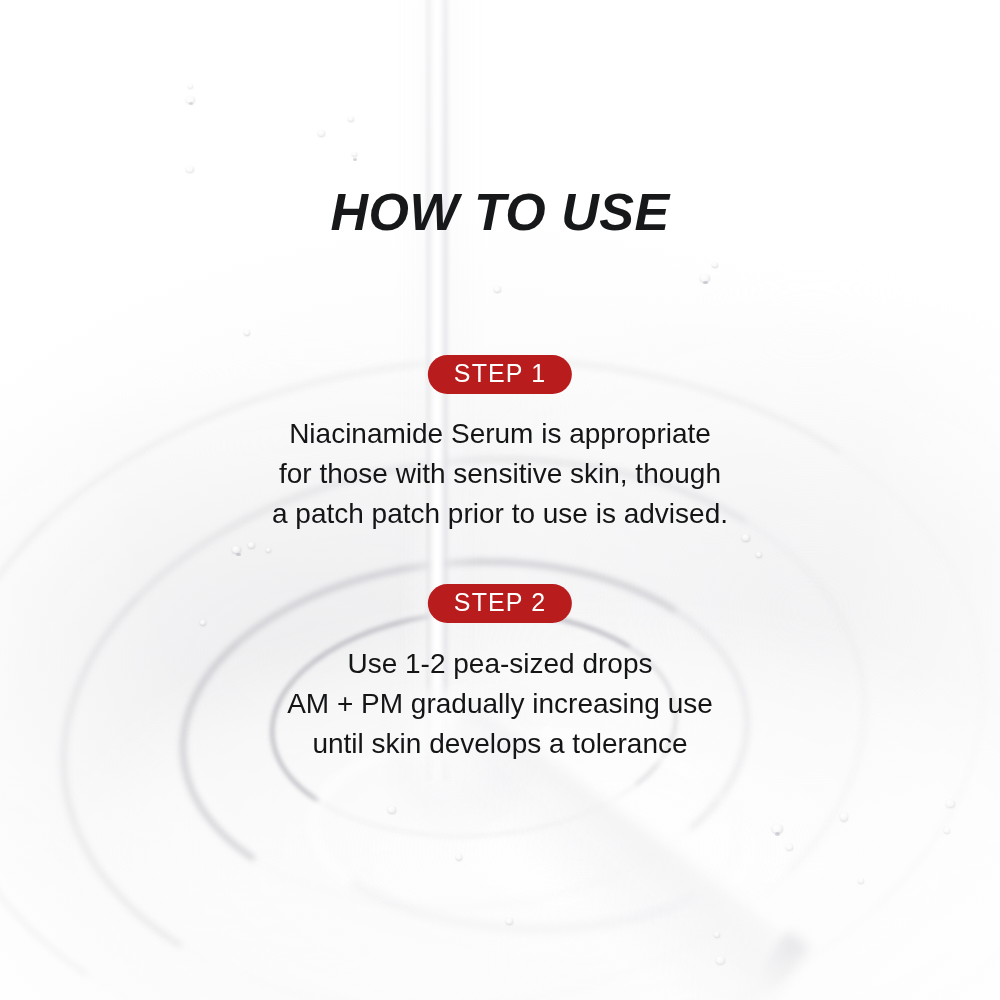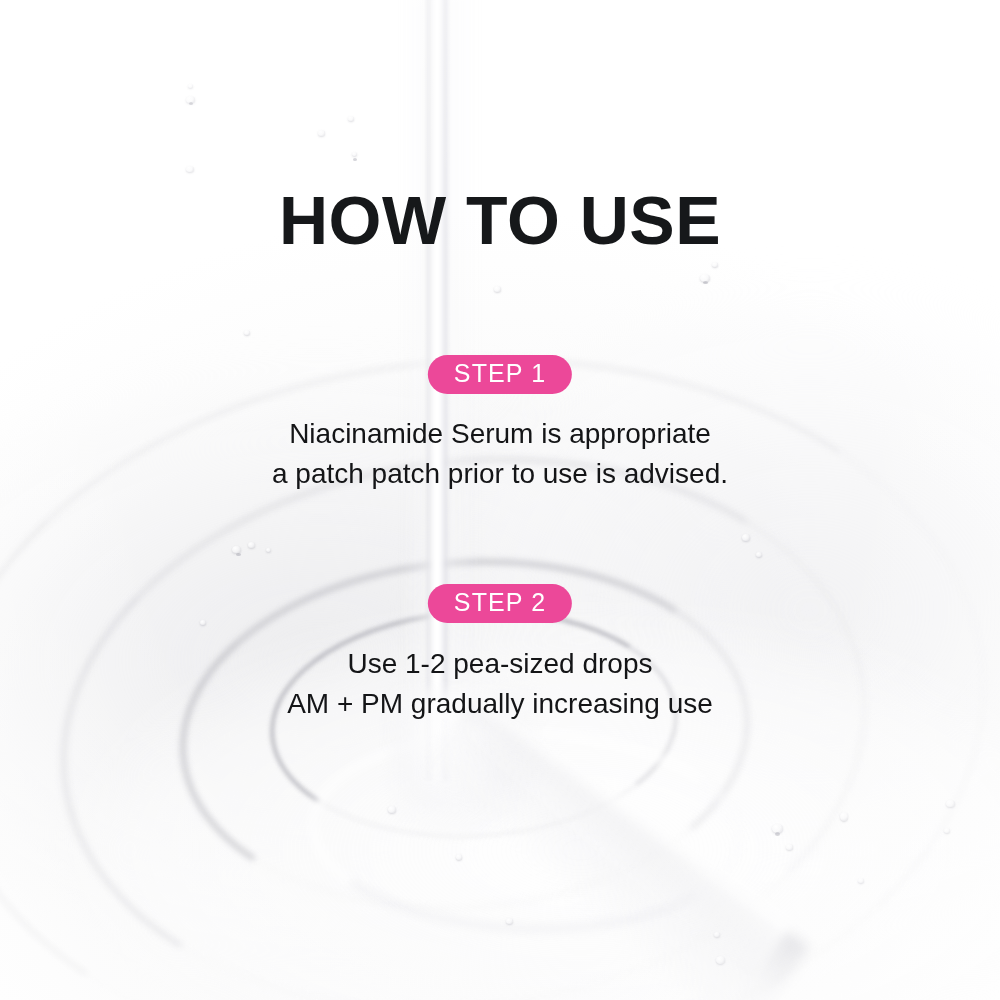--- a/index.html
+++ b/index.html
@@ -176,32 +176,33 @@
   .content {
     position: absolute;
     inset: 0;
     text-align: center;
   }
 
   .title {
     position: absolute;
     left: 0; right: 0;
     top: 186px;
-    font-size: 68px;
+    font-size: 52px;
     font-weight: 700;
     letter-spacing: 0.5px;
     color: #16181a;
     line-height: 1;
+    font-style: italic;
   }
 
   .badge {
     position: absolute;
     left: 50%;
     transform: translateX(-50%);
-    background: #ec4899;
+    background: #b91c1c;
     color: #ffffff;
     font-size: 25px;
     font-weight: 400;
     letter-spacing: 1.1px;
     border-radius: 22px;
     padding: 6px 26px 8px 26px;
     line-height: 1;
     white-space: nowrap;
   }
   .badge-step1 { top: 355px; }
@@ -282,24 +283,26 @@
   </div>
 
   <div class="content">
 
     <div class="title">HOW TO USE</div>
 
     <div class="badge badge-step1">STEP 1</div>
 
     <div class="body body-step1">
       <span class="line">Niacinamide Serum is appropriate</span>
+      <span class="line">for those with sensitive skin, though</span>
       <span class="line">a patch patch prior to use is advised.</span>
     </div>
 
     <div class="badge badge-step2">STEP 2</div>
 
     <div class="body body-step2">
       <span class="line">Use 1-2 pea-sized drops</span>
       <span class="line">AM + PM gradually increasing use</span>
+      <span class="line">until skin develops a tolerance</span>
     </div>
 
   </div>
 </div>
 
 </body></html>

